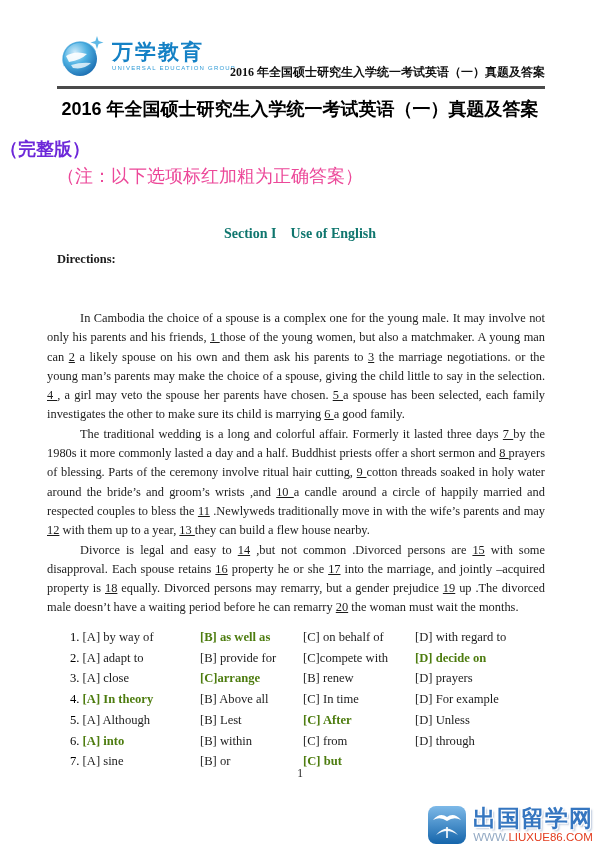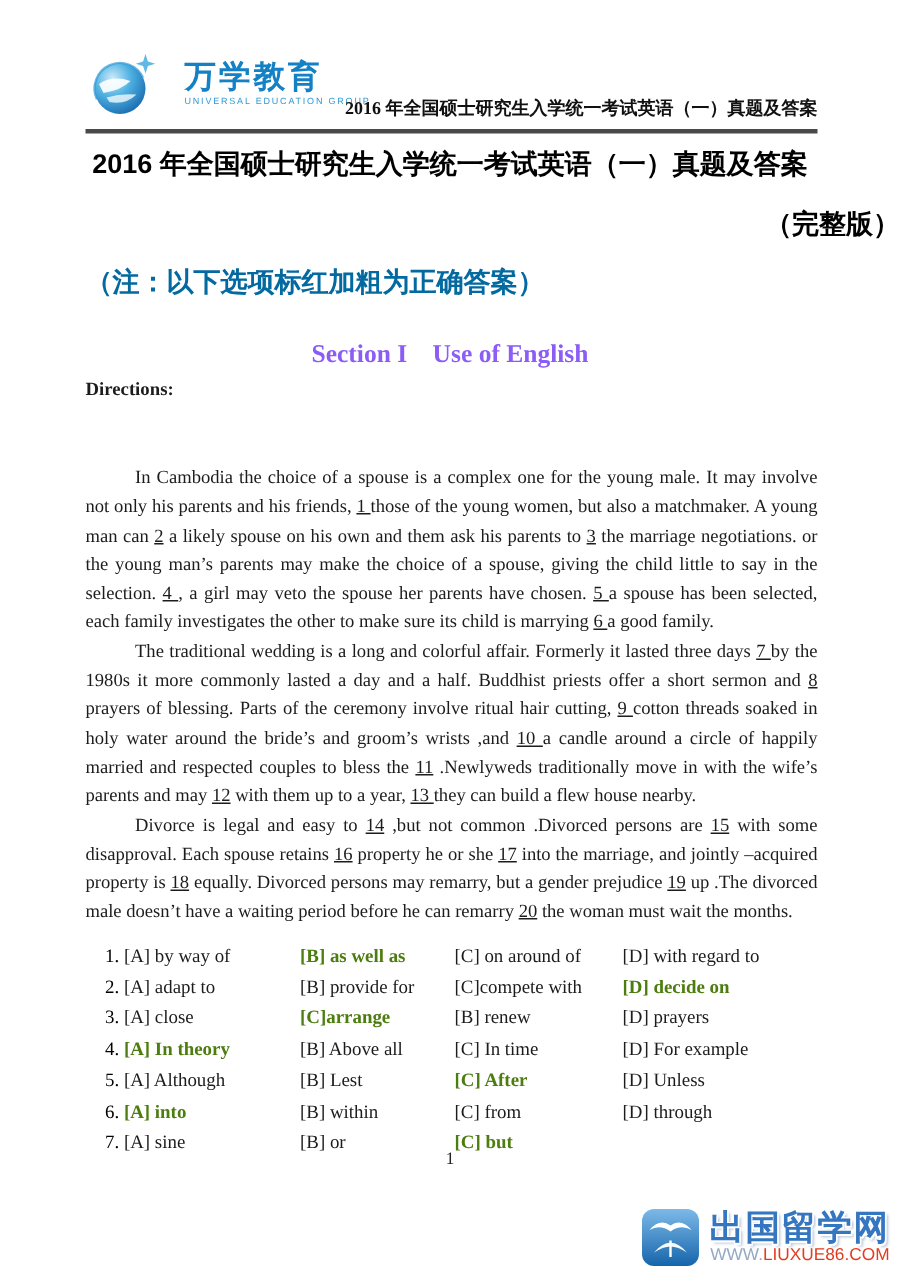--- a/index.html
+++ b/index.html
@@ -1,62 +1,62 @@
 <!DOCTYPE html>
 <html><head>
 <meta charset="utf-8">
 <style>
   html,body{margin:0;padding:0;background:#ffffff;}
   .page{position:relative;width:600px;height:847px;background:#fff;overflow:hidden;
         font-family:"Liberation Serif",serif;color:#1c1c1c;}
 
   
   .header{position:absolute;top:30px;left:57px;right:55px;height:54px;}
-  .logo{position:absolute;left:0;top:2px;display:flex;align-items:center;gap:18px;}
+  .logo{position:absolute;left:0;top:2px;display:flex;align-items:center;gap:7px;}
   .logo-text-cn{font-family:"Liberation Sans",sans-serif;font-weight:bold;
                 font-size:21px;color:#1581c5;letter-spacing:2px;line-height:22px;}
   .logo-text-en{font-family:"Liberation Sans",sans-serif;font-size:6px;color:#2f9ad6;
                 letter-spacing:1.2px;margin-top:2px;}
   .doc-title{position:absolute;right:0;bottom:3px;font-size:12px;font-weight:bold;color:#111;}
   .rule{position:absolute;top:86px;left:57px;right:55px;height:3px;background:#4a4a4a;}
 
   
   .main-title{position:absolute;top:97px;left:0;right:0;text-align:center;
               font-family:"Liberation Sans",sans-serif;font-weight:bold;font-size:18px;color:#000;}
-  .subtitle{position:absolute;top:137px;left:0;right:0;text-align:right;
-            font-family:"Liberation Sans",sans-serif;font-weight:bold;font-size:18px;color:#000000;}
-  .note{position:absolute;top:176px;left:57px;
-        font-family:"Liberation Sans",sans-serif;font-weight:bold;font-size:18px;color:#0369a1;}
+  .subtitle{position:absolute;top:137px;left:0;right:0;text-align:left;
+            font-family:"Liberation Sans",sans-serif;font-weight:bold;font-size:18px;color:#6d28d9;}
+  .note{position:absolute;top:164px;left:57px;
+        font-family:"Liberation Sans",sans-serif;font-weight:normal;font-size:18px;color:#ec4899;}
 
   .section-heading{position:absolute;top:226px;left:0;right:0;text-align:center;
-                   font-weight:bold;font-size:17px;white-space:pre;color:#8b5cf6;}
+                   font-weight:bold;font-size:14px;white-space:pre;color:#0f766e;}
   .directions-label{position:absolute;top:252px;left:57px;font-weight:bold;font-size:12.5px;}
   .directions-text{position:absolute;top:269px;left:57px;right:55px;margin:0;
                    font-size:12.4px;line-height:20px;text-align:justify;text-indent:33px;}
 
   
-  .passage{position:absolute;top:309px;left:57px;right:55px;
+  .passage{position:absolute;top:309px;left:47px;right:55px;
            font-size:12.4px;line-height:19.3px;text-align:justify;}
   .passage p{margin:0;text-indent:33px;}
   .blank{text-decoration:underline;}
 
   
   .options{position:absolute;top:627px;left:57px;right:55px;font-size:12.6px;}
   .q-row{display:grid;grid-template-columns:130px 103px 112px 1fr;
          line-height:20.7px;padding-left:13px;}
   .q-cell{white-space:nowrap;}
   .q-num{color:#000;}
   .correct{color:#4d7c0f;font-weight:bold;}
 
   .page-num{position:absolute;top:767px;left:0;right:0;text-align:center;
             font-size:11.5px;color:#222;}
 
   
   .watermark{position:absolute;right:7px;bottom:2px;display:flex;align-items:center;gap:6px;}
-  .wm-text{display:flex;flex-direction:column;align-items:flex-end;line-height:1;}
+  .wm-text{display:flex;flex-direction:column;align-items:center;line-height:1;}
   .wm-name{font-family:"Liberation Sans",sans-serif;font-weight:bold;font-size:23px;
            color:#3576c0;letter-spacing:1px;
            text-shadow:1px 1px 0 #fff,-1px -1px 0 #fff,1px -1px 0 #fff,-1px 1px 0 #fff,2px 2px 2px rgba(40,80,140,.35);}
   .wm-url{font-family:"Liberation Sans",sans-serif;font-weight:normal;font-size:11.5px;margin-top:2px;}
   .wm-url .prefix{color:#93a9c3;}
   .wm-url .main{color:#e23c1e;}
 </style>
 </head>
 <body>
 
@@ -97,21 +97,21 @@
   <div class="passage">
     <p><span>In Cambodia the choice of a spouse is a complex one for the young male. It may involve not only his parents and his friends, </span><span class="blank">1 </span><span>those of the young women, but also a matchmaker. A young man can </span><span class="blank">2</span><span> a likely spouse on his own and them ask his parents to </span><span class="blank">3</span><span> the marriage negotiations. or the young man’s parents may make the choice of a spouse, giving the child little to say in the selection. </span><span class="blank">4 </span><span>, a girl may veto the spouse her parents have chosen. </span><span class="blank">5 </span><span>a spouse has been selected, each family investigates the other to make sure its child is marrying </span><span class="blank"> 6 </span><span> a good family.</span></p>
     <p><span>The traditional wedding is a long and colorful affair. Formerly it lasted three days </span><span class="blank">7  </span><span>by the 1980s it more commonly lasted a day and a half. Buddhist priests offer a short sermon and </span><span class="blank">8 </span><span>prayers of blessing. Parts of the ceremony involve ritual hair cutting, </span><span class="blank"> 9  </span><span>cotton threads soaked in holy water around the bride’s and groom’s wrists ,and </span><span class="blank">10 </span><span>a candle around a circle of happily married and respected couples to bless the </span><span class="blank">11</span><span> .Newlyweds traditionally move in with the wife’s parents and may </span><span class="blank">12</span><span> with them up to a year, </span><span class="blank">13 </span><span>they can build a flew house nearby.</span></p>
     <p><span>Divorce is legal and easy to </span><span class="blank">14</span><span> ,but not common .Divorced persons are </span><span class="blank">15</span><span> with some disapproval. Each spouse retains </span><span class="blank">16</span><span> property he or she </span><span class="blank">17</span><span> into the marriage, and jointly –acquired property is </span><span class="blank">18</span><span> equally. Divorced persons may remarry, but a gender prejudice </span><span class="blank">19</span><span> up .The divorced male doesn’t have a waiting period before he can remarry </span><span class="blank">20</span><span> the woman must wait the months.</span></p>
   </div>
 
   <div class="options">
       <div class="q-row">
         <div class="q-cell"><span class="q-num">1. </span><span class="opt">[A] by way of</span></div>
         <div class="q-cell"><span class="opt correct">[B] as well as</span></div>
-        <div class="q-cell"><span class="opt">[C] on around of</span></div>
+        <div class="q-cell"><span class="opt">[C] on behalf of</span></div>
         <div class="q-cell"><span class="opt">[D] with regard to</span></div>
       </div>
       <div class="q-row">
         <div class="q-cell"><span class="q-num">2. </span><span class="opt">[A] adapt to</span></div>
         <div class="q-cell"><span class="opt">[B] provide for</span></div>
         <div class="q-cell"><span class="opt">[C]compete with</span></div>
         <div class="q-cell"><span class="opt correct">[D] decide on</span></div>
       </div>
       <div class="q-row">
         <div class="q-cell"><span class="q-num">3. </span><span class="opt">[A] close</span></div>

